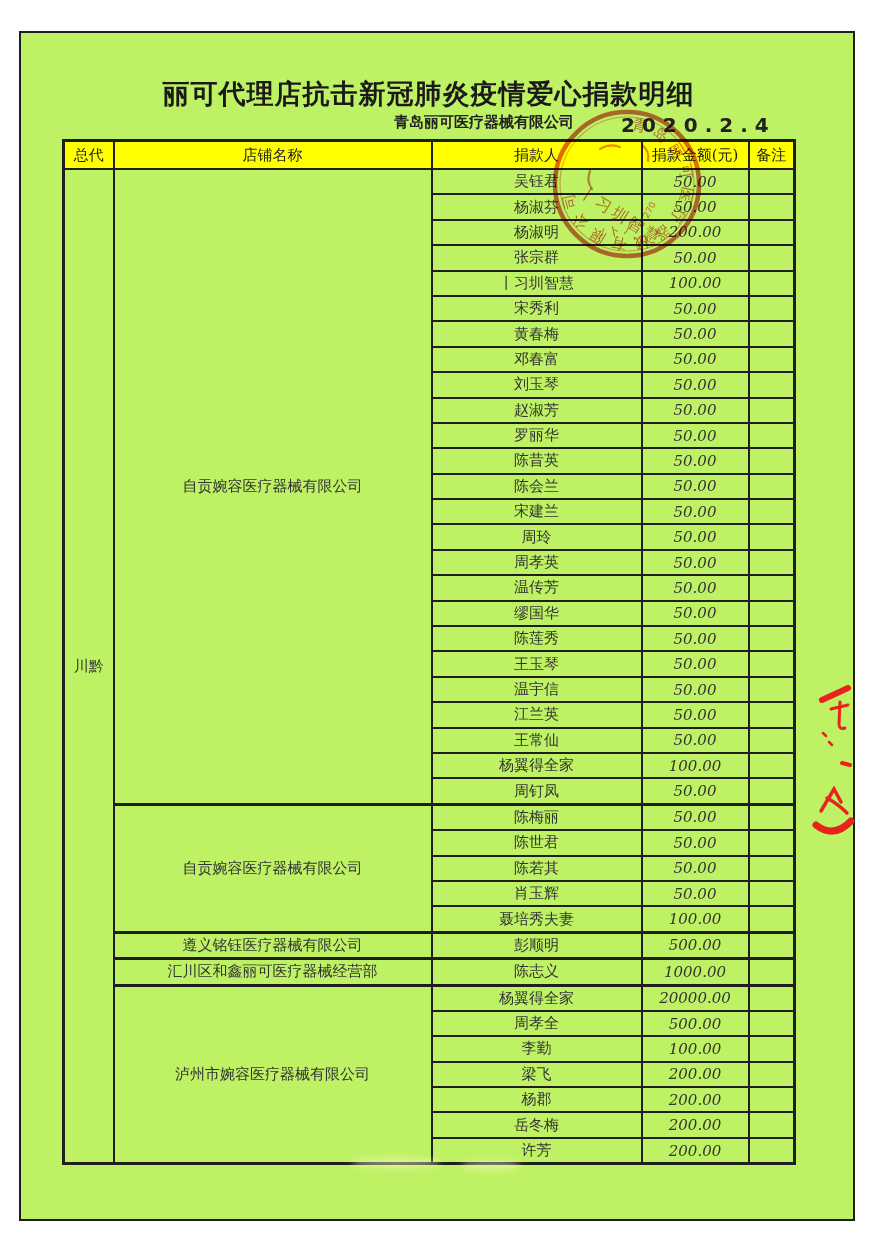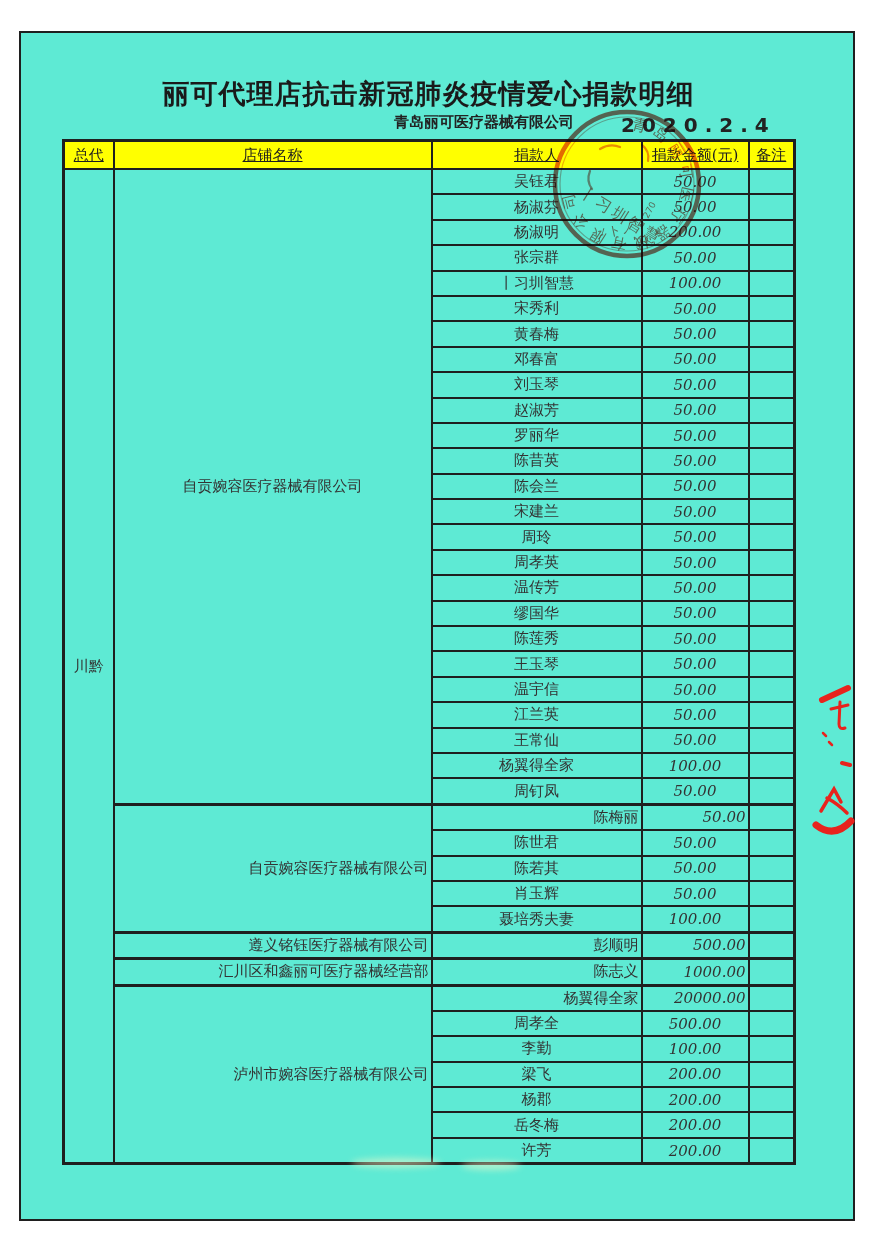--- a/index.html
+++ b/index.html
@@ -3,21 +3,21 @@
 <meta charset="utf-8">
 <style>
   html, body { margin: 0; padding: 0; background: #ffffff; }
   body {
     width: 870px; height: 1250px; position: relative; overflow: hidden;
     font-family: "DejaVu Serif", "Liberation Serif", serif;
     color: #2b2b2b;
   }
   .frame {
     position: absolute; left: 19px; top: 31px; width: 832px; height: 1186px;
-    border: 2px solid #1f1f1f; background: #5eead4;
+    border: 2px solid #1f1f1f; background: #bef264;
   }
   .doc-title {
     position: absolute; left: 41px; top: 43px; width: 733px;
     text-align: center;
     font-family: "DejaVu Sans", "Liberation Sans", sans-serif;
     font-weight: 700; font-size: 27px; letter-spacing: 1px; color: #1a1a1a;
     white-space: nowrap;
   }
   .subhead { position: absolute; left: 41px; top: 80px; width: 733px; height: 22px; }
   .company {
@@ -36,27 +36,27 @@
     border-collapse: collapse; table-layout: fixed;
     width: 733px;
     font-size: 15px;
   }
   table.donation, table.donation th, table.donation td {
     border: 2px solid #1f1f1f;
   }
   table.donation { border-width: 3px; }
   th {
     background: #ffff00; height: 26px; font-weight: 400;
-    font-size: 15px; text-align: center; padding: 0; color: #1e1e1e; text-decoration: underline;
+    font-size: 15px; text-align: center; padding: 0; color: #1e1e1e;
   }
   td {
     height: 23.4px; text-align: center; padding: 0 2px;
     color: #333; overflow: hidden; white-space: nowrap;
   }
-  tr.group-start td { border-top-width: 3px; text-align: right; }
+  tr.group-start td { border-top-width: 3px; }
   td.amount-cell { font-family: "DejaVu Serif", "Liberation Serif", serif; font-style: italic; }
   .col-agent  { width: 50px; }
   .col-store  { width: 318px; }
   .col-donor  { width: 210px; }
   .col-amount { width: 107px; }
   .col-remark { width: 46px; }
   .stamp-svg {
     position: absolute; left: 530px; top: 87px; width: 194px; height: 194px;
     mix-blend-mode: multiply; opacity: 0.88; pointer-events: none;
   }

